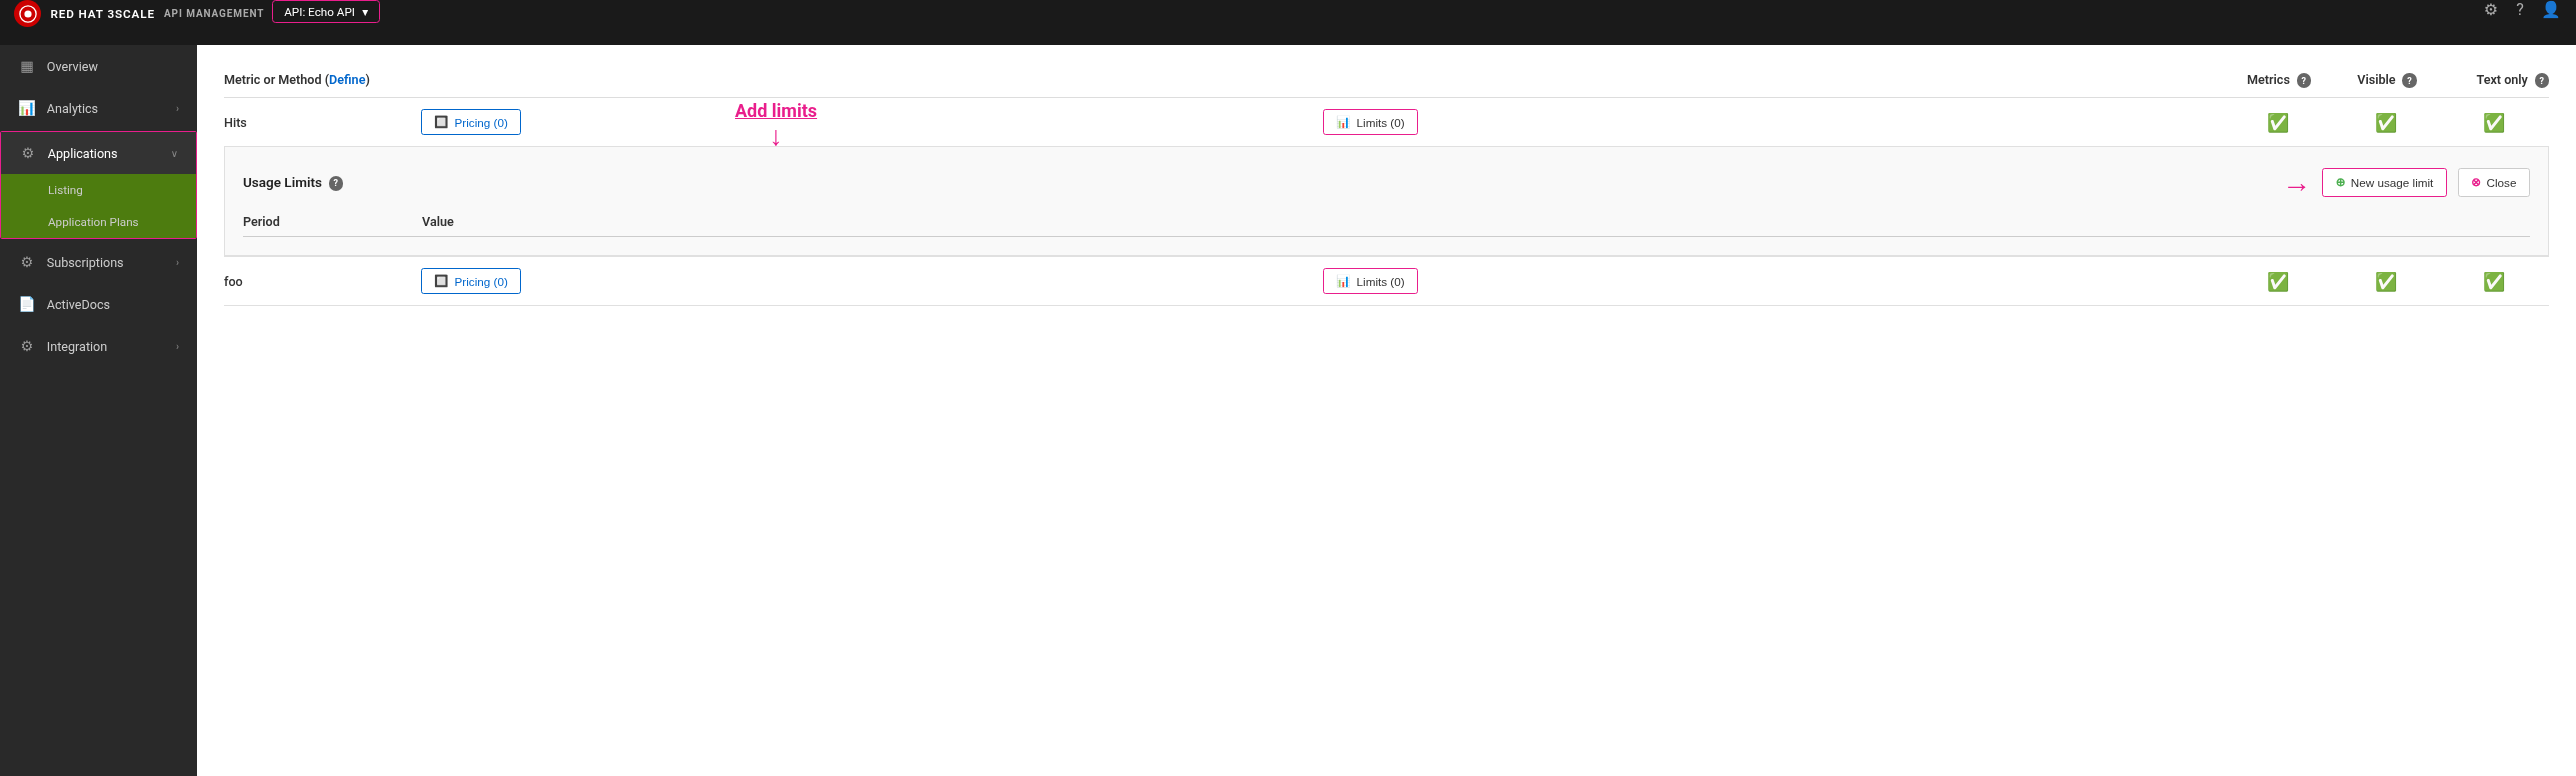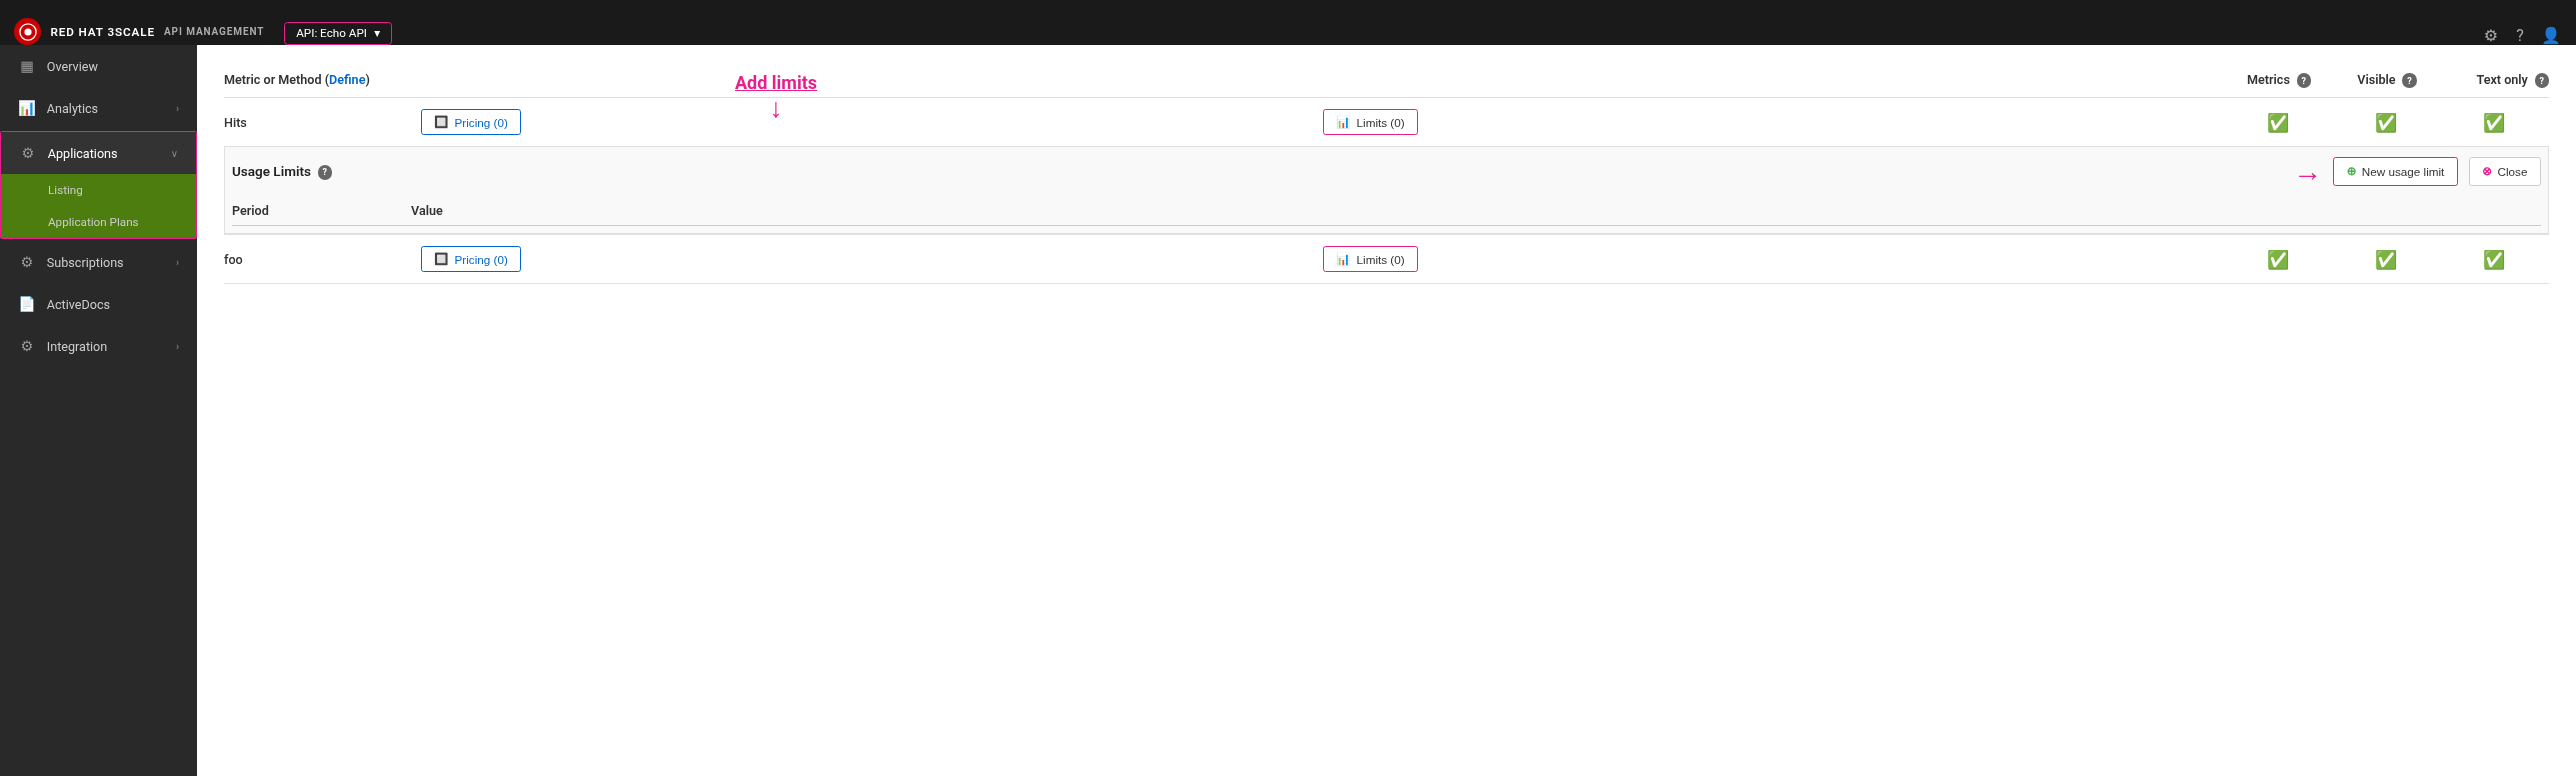--- a/index.html
+++ b/index.html
@@ -3,23 +3,23 @@
   <meta charset="utf-8">
   <style>
     * { box-sizing: border-box; margin: 0; padding: 0; }
     body { font-family: -apple-system, BlinkMacSystemFont, 'Segoe UI', Roboto, sans-serif; font-size: 12.6px; background: #f5f5f5; }
 
     
     .top-nav {
       background: #1a1a1a;
       height: 45px;
       display: flex;
-      align-items: flex-end;
+      align-items: flex-start;
       padding: 0 14.4px;
-      gap: 20px;
+      gap: 8px;
       position: fixed; top: 0; left: 0; right: 0; z-index: 100;
     }
     .brand {
       display: flex; align-items: center; gap: 9px; color: white;
     }
     .brand-logo {
       width: 27px; height: 27px;
       background: #cc0000;
       border-radius: 50%;
       display: flex; align-items: center; justify-content: center;
@@ -127,21 +127,21 @@
     .btn-limits.outlined-pink {
       border: 1.8px solid #e91e8c;
     }
     .check-icon { color: #4caf50; font-size: 18px; text-align: center; }
 
     
     .usage-limits-section {
       background: #f9f9f9;
       border: 0.9px solid #e0e0e0;
       margin: 0 0 0 0;
-      padding: 7px;
+      padding: 18px;
     }
     .usage-limits-header {
       display: flex; align-items: center; justify-content: space-between;
       margin-bottom: 14.4px;
     }
     .usage-limits-title {
       font-weight: 600; font-size: 13.5px; color: #222;
     }
     .usage-limits-actions {
       display: flex; gap: 10.8px; align-items: center;
@@ -175,20 +175,21 @@
       display: flex;
       flex-direction: column;
       align-items: center;
     }
     .add-limits-label {
       color: #e91e8c;
       font-weight: 700;
       font-size: 18px;
       text-decoration: underline;
       margin-bottom: 1.8px;
+      margin-top: 28px;
     }
     .add-limits-arrow {
       color: #e91e8c;
       font-size: 27px;
       line-height: 1;
     }
 
     .col-pricing-cell { flex: 1; }
     .col-limits-cell { flex: 1; }
 

